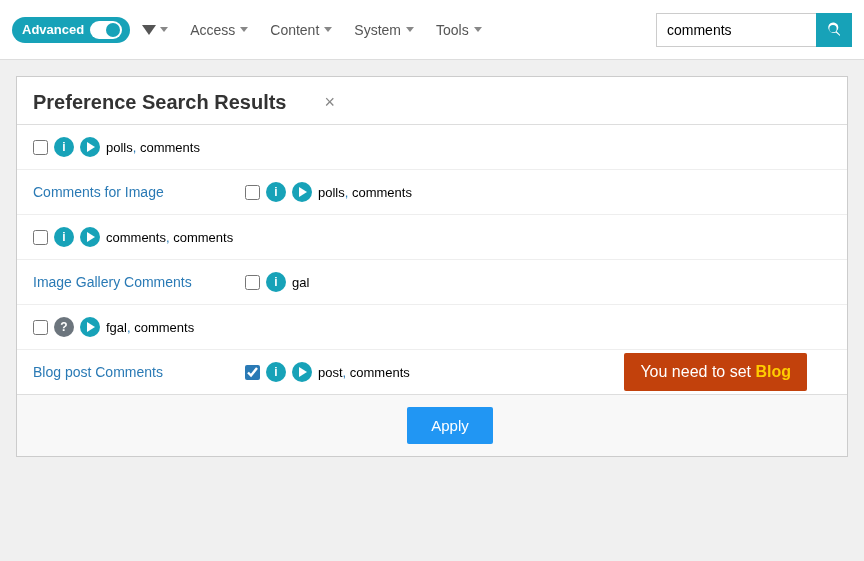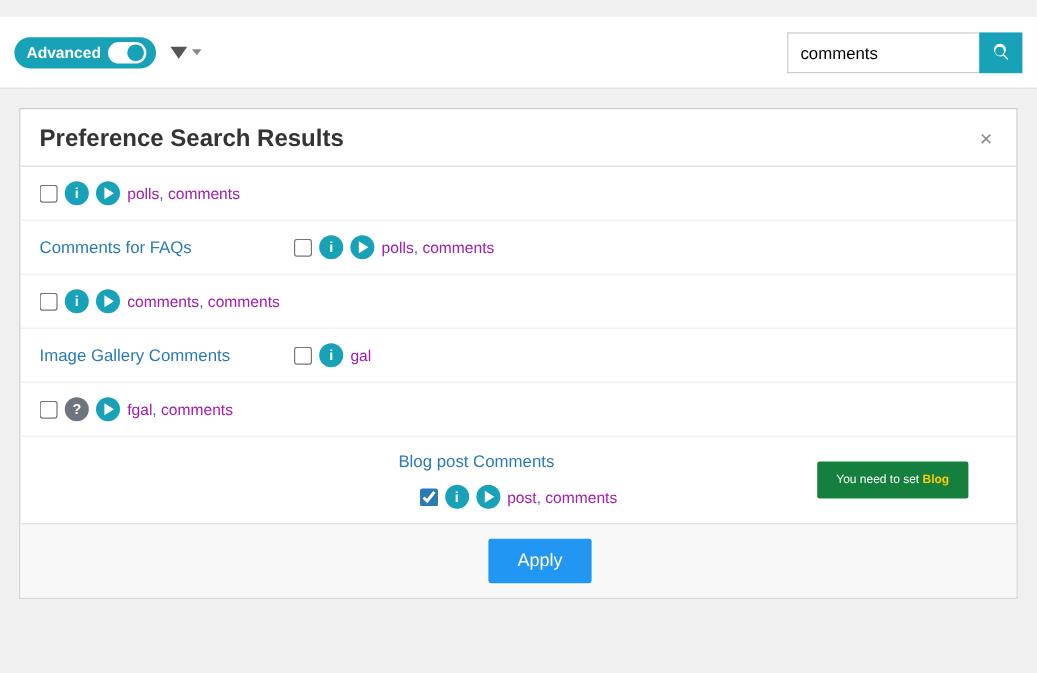--- a/index.html
+++ b/index.html
@@ -14,21 +14,20 @@
 
     
     .top-nav {
       display: flex;
       align-items: center;
       background: #fff;
       padding: 8px 12px;
       gap: 6px;
       border-bottom: 1px solid #ddd;
       height: 60px;
-      margin-top: 14px;
     }
 
     .advanced-toggle {
       display: flex;
       align-items: center;
       background: #17a2b8;
       border-radius: 20px;
       padding: 4px 8px 4px 10px;
       gap: 6px;
       cursor: pointer;
@@ -146,23 +145,24 @@
       border: 1px solid #ccc;
       position: relative;
       max-height: 460px;
       display: flex;
       flex-direction: column;
     }
 
     .dialog-header {
       display: flex;
       align-items: center;
-      justify-content: space-between;
+      justify-content: flex-start;
       padding: 14px 16px 10px 16px;
       border-bottom: 1px solid #ddd;
+      gap: 34px;
     }
     .dialog-title {
       font-size: 20px;
       font-weight: bold;
       color: #333;
     }
     .close-btn {
       background: none;
       border: none;
       font-size: 18px;
@@ -179,21 +179,21 @@
     }
 
     .result-row {
       display: flex;
       align-items: center;
       padding: 12px 16px;
       border-bottom: 1px solid #eee;
       gap: 12px;
       position: relative;
     }
-    .result-row:last-child { border-bottom: none; flex-direction: column; }
+    .result-row:last-child { border-bottom: none; }
 
     .result-label {
       color: #2a7ab5;
       width: 200px;
       font-size: 14px;
       flex-shrink: 0;
     }
 
     .result-controls {
       display: flex;
@@ -232,30 +232,30 @@
       border-bottom: 5px solid transparent;
       border-left: 8px solid #fff;
       margin-left: 2px;
     }
 
     .tag-links {
       color: #2a7ab5;
       font-size: 13px;
     }
     .tag-links a {
-      color: #a21caf;
+      color: #000000;
       text-decoration: none;
       margin-top: 16px;
     }
 
     .tooltip-box {
-      background: #15803d;
+      background: #c2410c;
       color: #fff;
       padding: 10px 16px;
-      font-size: 10px;
+      font-size: 16px;
       border-radius: 2px;
       position: absolute;
       right: 40px;
       top: 50%;
       transform: translateY(-50%);
       white-space: nowrap;
     }
     .tooltip-box strong {
       color: #ffcc00;
       font-weight: bold;
@@ -293,20 +293,38 @@
   <div class="advanced-toggle">
     <span class="label">Advanced</span>
     <div class="toggle-knob"></div>
   </div>
 
   <button class="filter-btn">
     <span class="filter-icon"></span>
     <span class="chevron-down"></span>
   </button>
 
+  <div class="nav-menu">
+    <button class="nav-item">
+      <span>Access</span>
+      <span class="chevron-down"></span>
+    </button>
+    <button class="nav-item">
+      <span>Content</span>
+      <span class="chevron-down"></span>
+    </button>
+    <button class="nav-item">
+      <span>System</span>
+      <span class="chevron-down"></span>
+    </button>
+    <button class="nav-item">
+      <span>Tools</span>
+      <span class="chevron-down"></span>
+    </button>
+  </div>
 
   <div class="search-area">
     <input class="search-input" type="text" value="comments" style="">
     <button class="search-btn">
       <svg class="search-icon-svg" viewBox="0 0 24 24">
         <path d="M21 19l-5.197-5.197A7.5 7.5 0 1 0 4.5 12a7.5 7.5 0 0 0 10.303 3.803L21 21v-2zm-10.5-3.5a5.5 5.5 0 1 1 0-11 5.5 5.5 0 0 1 0 11z"></path>
       </svg>
     </button>
   </div>
 </nav>
@@ -324,21 +342,21 @@
           <div class="result-controls">
             <input type="checkbox" class="cb" style="">
             <div class="icon-circle icon-info">i</div>
             <div class="icon-circle icon-play">
               <div class="play-triangle"></div>
             </div>
             <span class="tag-links"><a href="#">polls</a>, <a href="#">comments</a></span>
           </div>
         </div>
         <div class="result-row">
-          <span class="result-label">Comments for FAQs</span>
+          <span class="result-label">Comments for Image</span>
           <div class="result-controls">
             <input type="checkbox" class="cb" style="">
             <div class="icon-circle icon-info">i</div>
             <div class="icon-circle icon-play">
               <div class="play-triangle"></div>
             </div>
             <span class="tag-links"><a href="#">polls</a>, <a href="#">comments</a></span>
           </div>
         </div>
         <div class="result-row">

